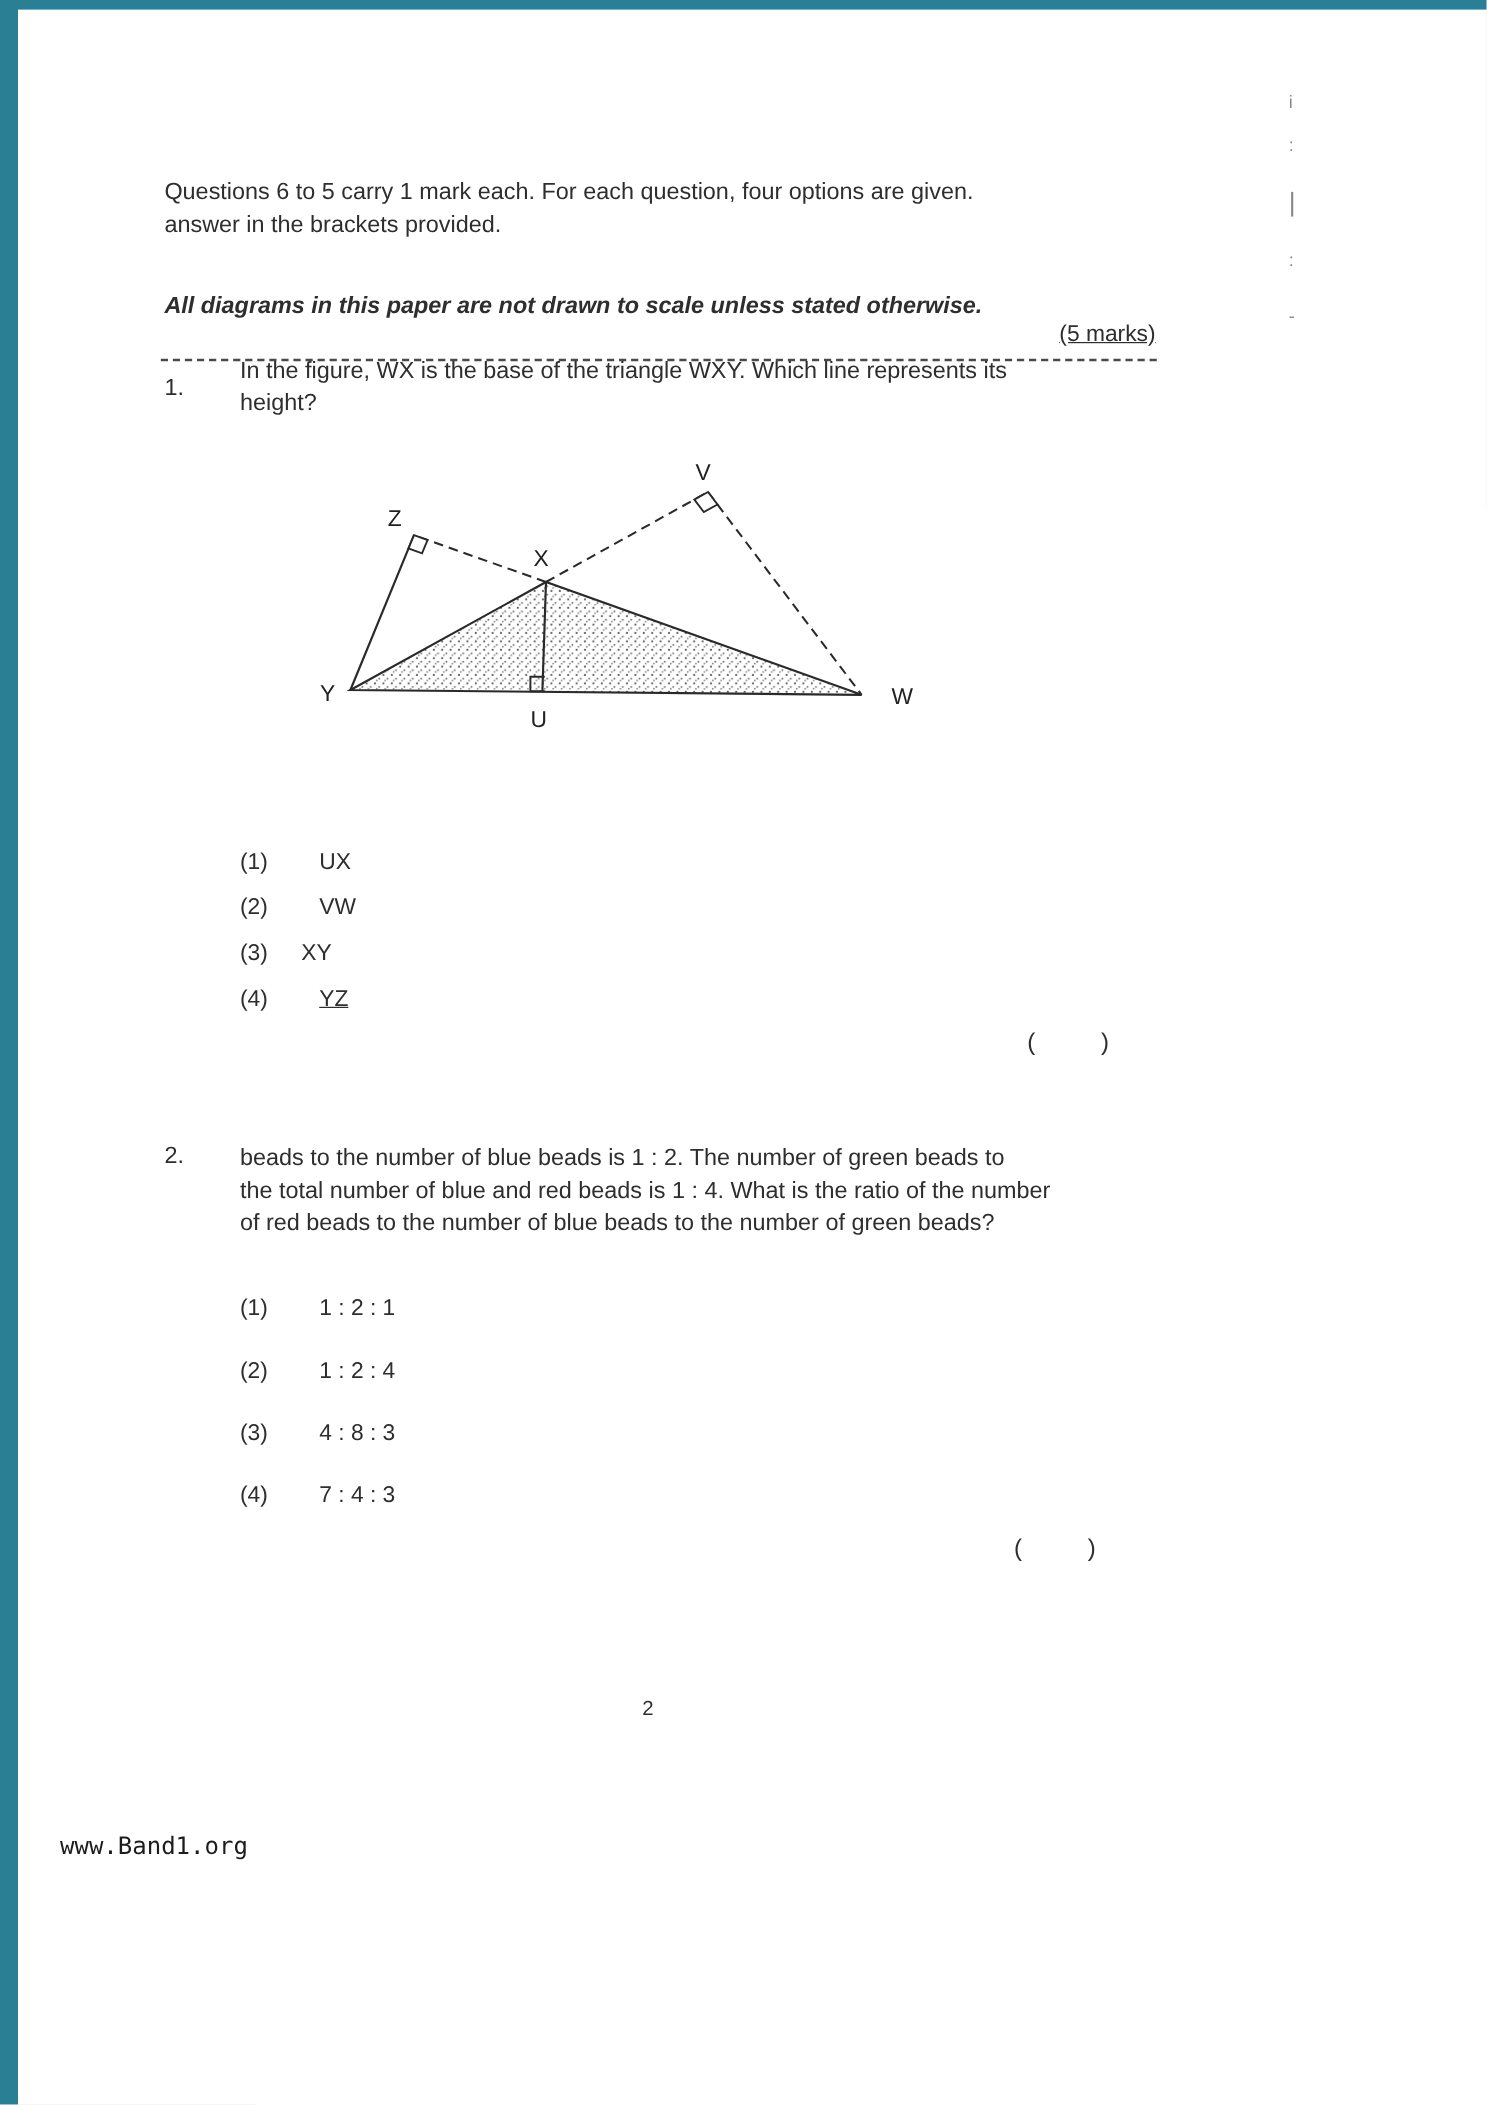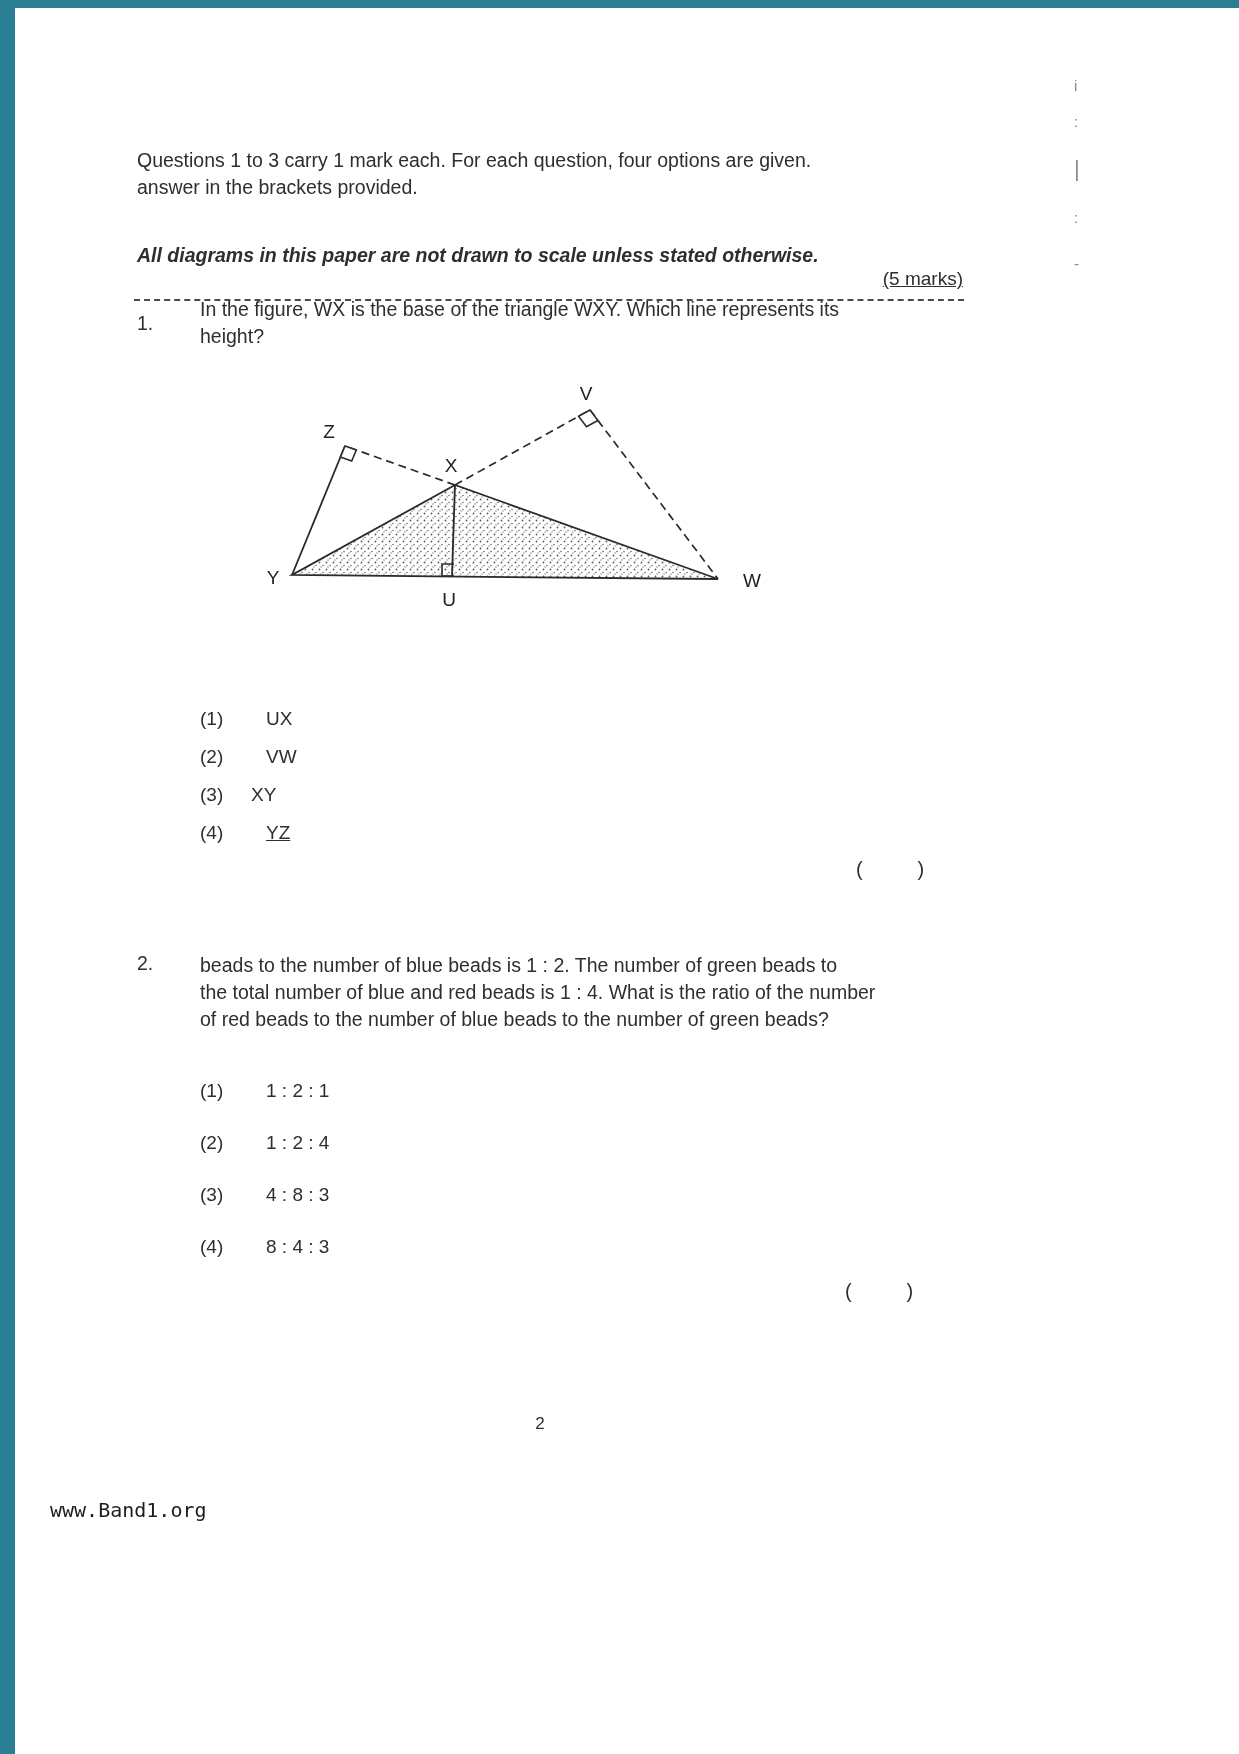--- a/index.html
+++ b/index.html
@@ -16,40 +16,40 @@
   .abs{position:absolute;}
   .txt{font-size:19.5px;line-height:27px;white-space:nowrap;}
   .note{font-size:19.5px;font-weight:bold;font-style:italic;}
   .marks{font-size:19px;text-decoration:underline;margin-left:18px;}
   .dashrule{border-top:2.5px dashed #4a4a4a;height:0;}
   .qnum{font-size:19.5px;}
   .optnum{font-size:19px;}
   .optlabel{font-size:19px;}
   .bracket{font-size:20px;letter-spacing:2px;}
   .pagenum{font-size:17px;}
-  .watermark{font-family:"DejaVu Sans Mono", monospace;font-size:20px;color:#1c1c1c;}
+  .watermark{font-family:"DejaVu Sans Mono", monospace;font-size:20px;color:#1c1c1c;margin-top:28px;}
   .artifact{color:#8a8a8a;font-size:15px;line-height:1;}
   svg text{font-family:"Liberation Sans", sans-serif;font-size:19px;fill:#222;}
 </style>
 </head>
 <body>
 
 <div class="page">
 
   <div class="edge-top"></div>
   <div class="edge-left"></div>
 
   <span class="abs artifact" style="left:1074px;top:78px;">i</span>
   <span class="abs artifact" style="left:1074px;top:114px;">:</span>
   <span class="abs artifact" style="left:1074px;top:158px;font-size:22px;">|</span>
   <span class="abs artifact" style="left:1074px;top:210px;">:</span>
   <span class="abs artifact" style="left:1074px;top:256px;">-</span>
 
   <div class="abs" style="left:137px;top:147px;">
-    <div class="txt">Questions 1 to 3 carry 1 mark each.  For each question, four options are given.</div>
+    <div class="txt">Questions 6 to 5 carry 1 mark each.  For each question, four options are given.</div>
     <div class="txt">answer in the brackets provided.</div>
   </div>
 
   <div class="abs note" style="left:137px;top:244px;">All diagrams in this paper are not drawn to scale unless stated otherwise.</div>
 
   <div class="abs" style="left:137px;top:268px;width:826px;text-align:right;">
     <span class="marks">(5 marks)</span>
   </div>
 
   <div class="abs dashrule" style="left:134px;top:299px;width:830px;"></div>
@@ -114,20 +114,20 @@
   <div class="abs optnum" style="left:200px;top:1080px;">(1)</div>
   <div class="abs optlabel" style="left:266px;top:1080px;">1 : 2 : 1</div>
 
   <div class="abs optnum" style="left:200px;top:1132px;">(2)</div>
   <div class="abs optlabel" style="left:266px;top:1132px;">1 : 2 : 4</div>
 
   <div class="abs optnum" style="left:200px;top:1184px;">(3)</div>
   <div class="abs optlabel" style="left:266px;top:1184px;text-align:center;">4 : 8 : 3</div>
 
   <div class="abs optnum" style="left:200px;top:1236px;">(4)</div>
-  <div class="abs optlabel" style="left:266px;top:1236px;">8 : 4 : 3</div>
+  <div class="abs optlabel" style="left:266px;top:1236px;">7 : 4 : 3</div>
 
   <div class="abs bracket" style="left:845px;top:1280px;">(&nbsp;&nbsp;&nbsp;&nbsp;&nbsp;&nbsp;&nbsp;)</div>
 
   <div class="abs pagenum" style="left:520px;top:1414px;width:40px;text-align:center;">2</div>
   <div class="abs watermark" style="left:50px;top:1498px;">www.Band1.org</div>
 
 </div>
 
 </body></html>

